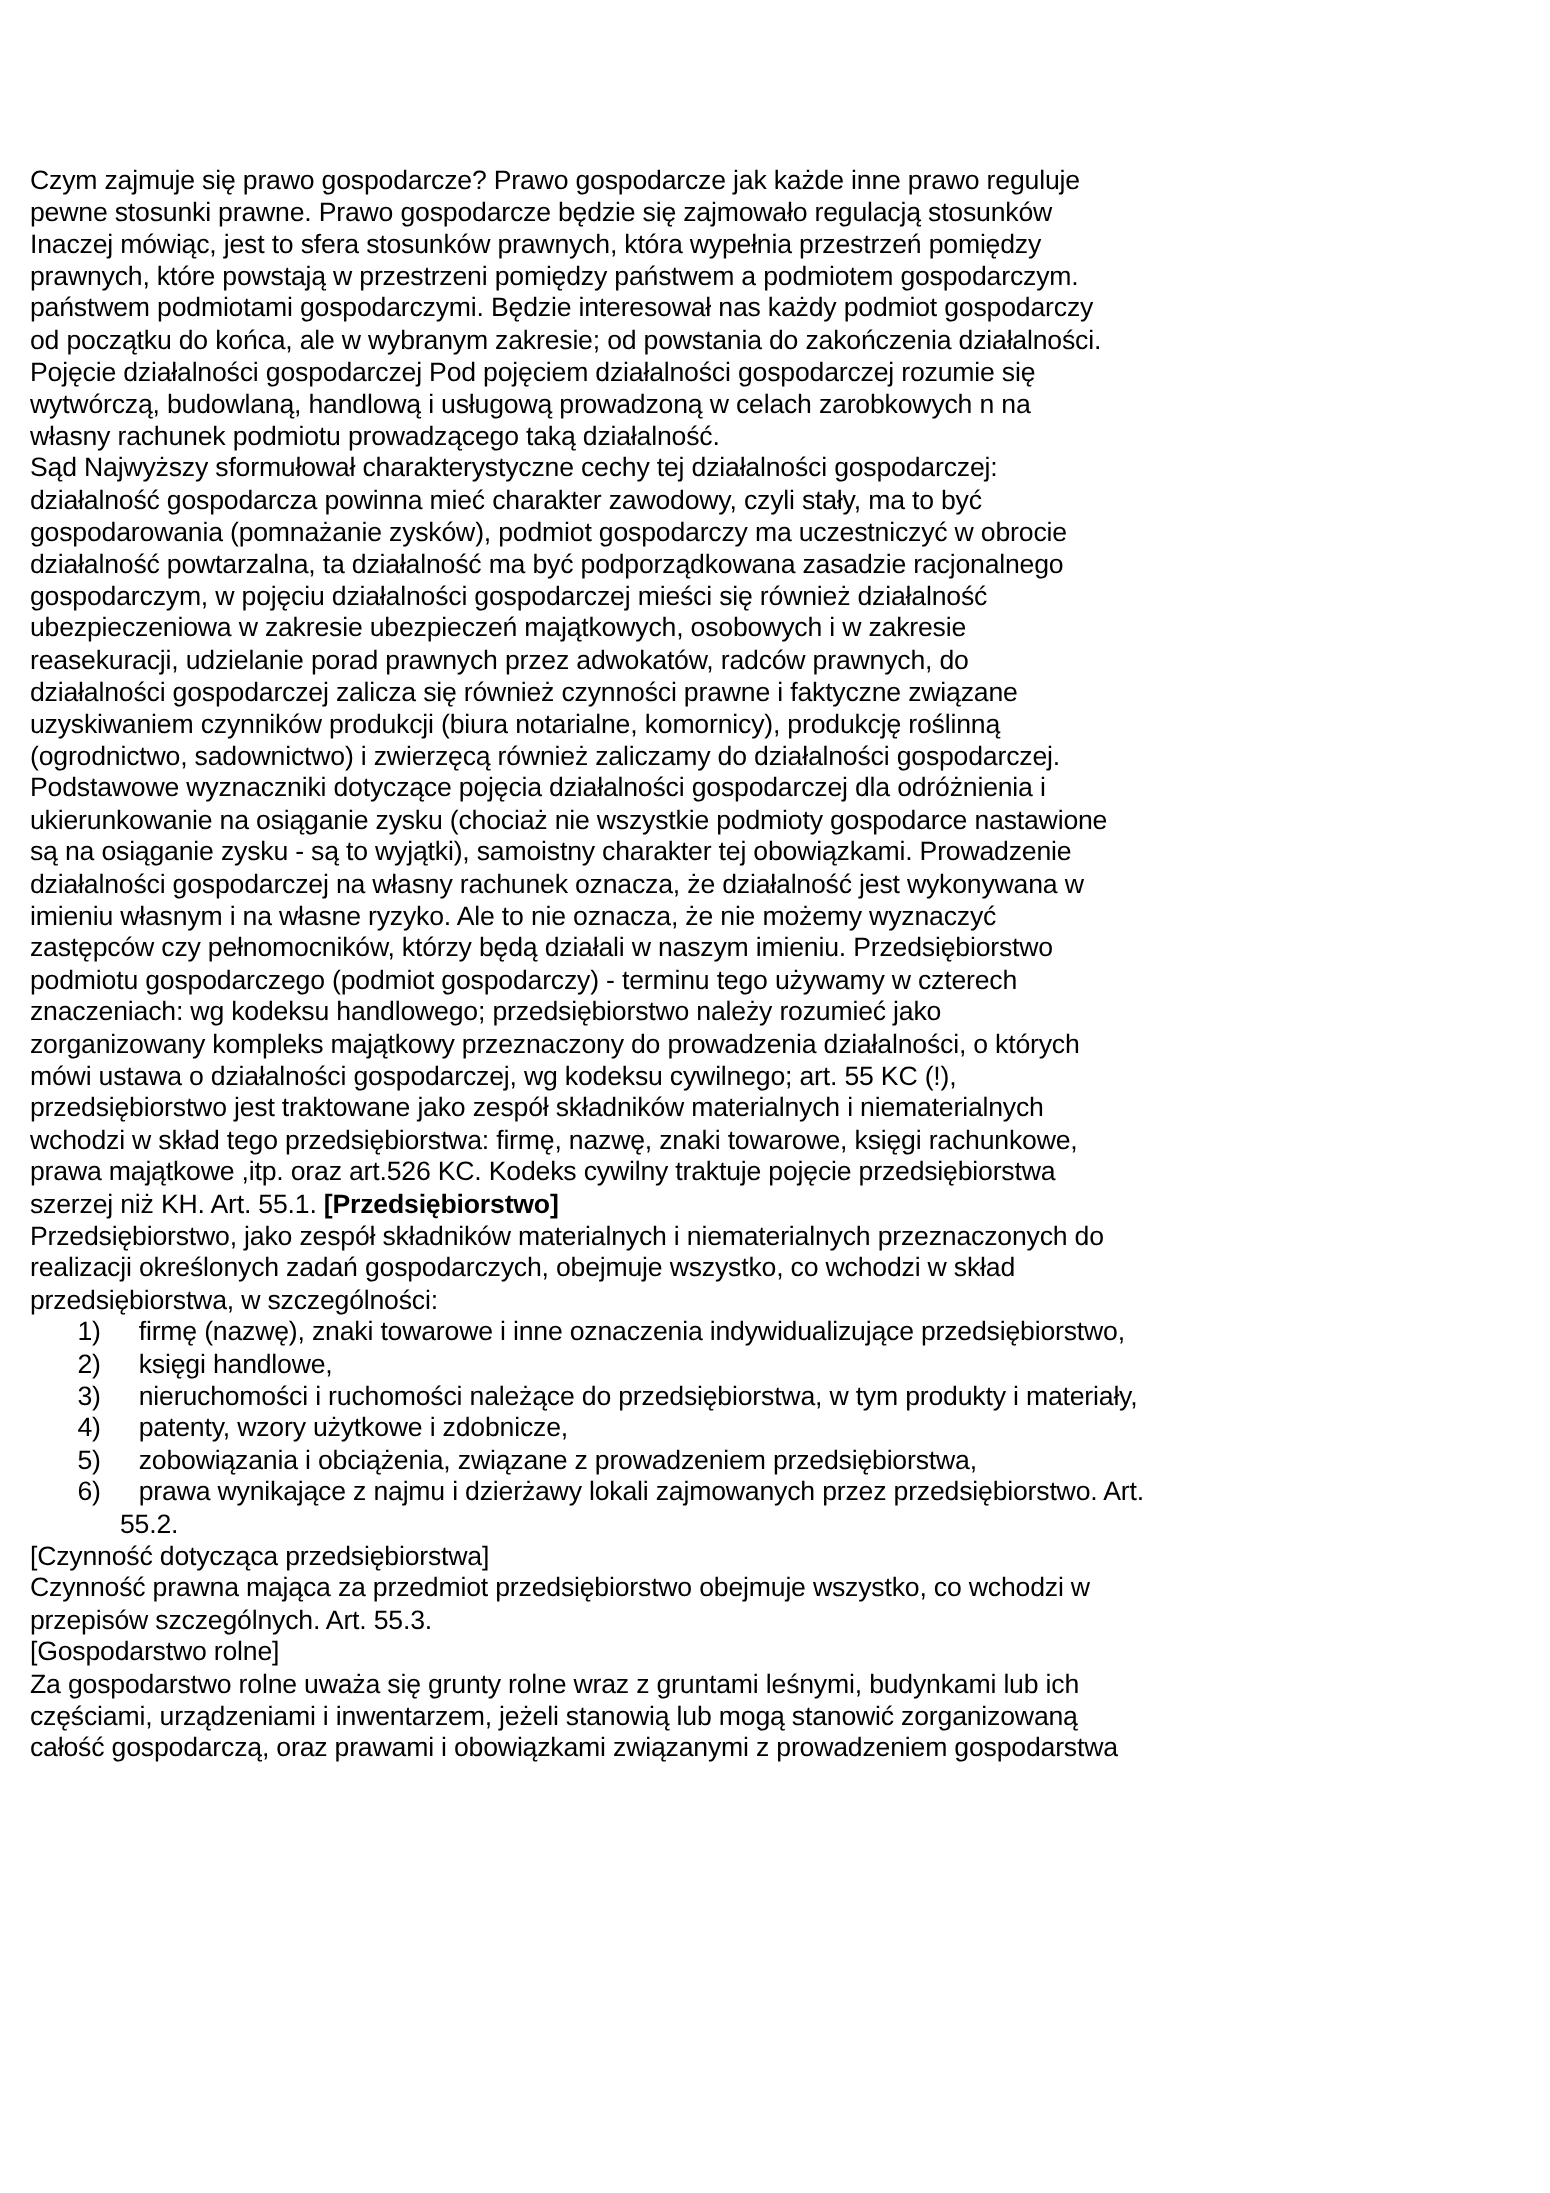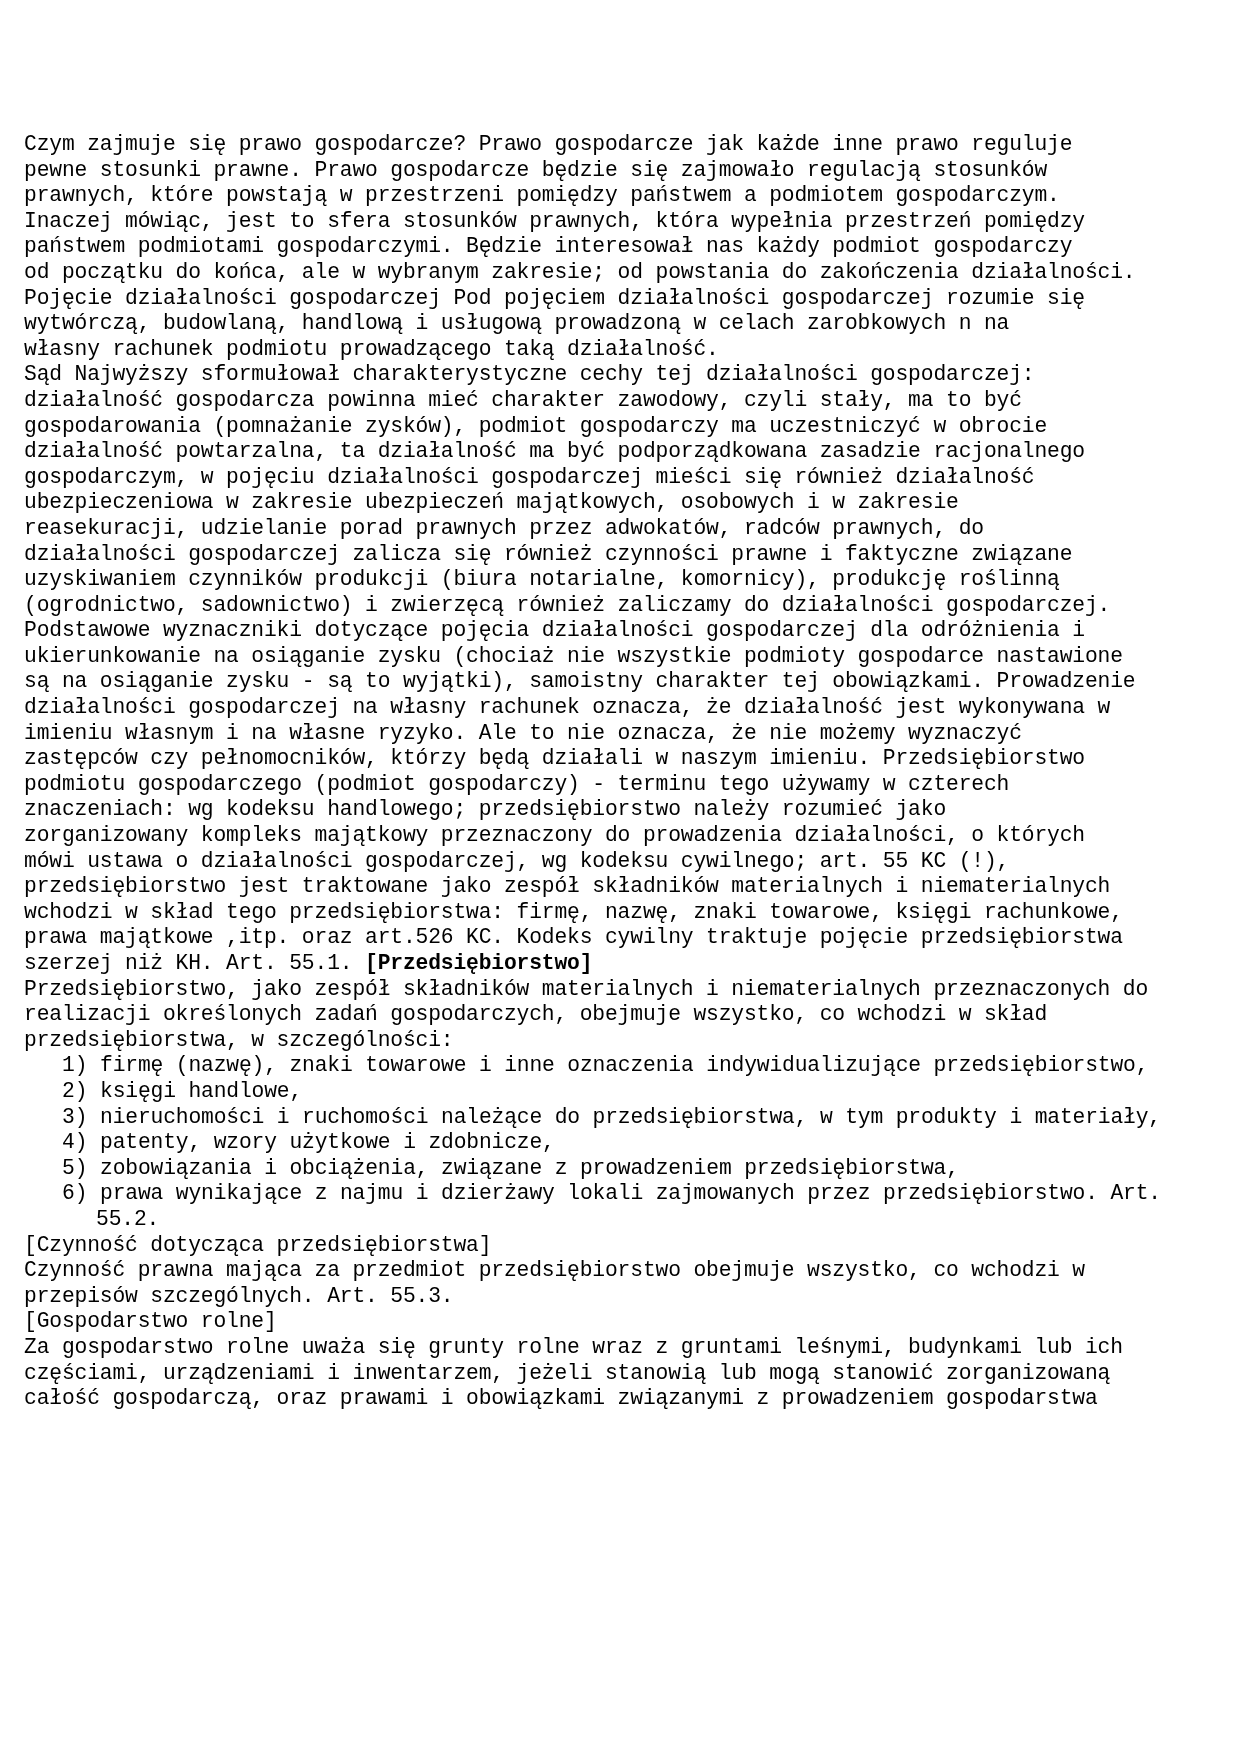--- a/index.html
+++ b/index.html
@@ -1,40 +1,40 @@
 <!DOCTYPE html>
 <html><head>
 <meta charset="utf-8">
 <style>
   html, body { margin: 0; padding: 0; background: #ffffff; }
   body { width: 1240px; height: 1754px; position: relative; overflow: hidden; }
   .page {
     position: absolute; left: 24px; top: 132px; width: 1200px;
-    font-family: Liberation Mono, monospace;
+    font-family: Liberation Sans, sans-serif;
     font-size: 21.3px; line-height: 25.6px; color: #000000;
     letter-spacing: -0.15px;
   }
   .line { white-space: pre; display: block; height: 25.6px; }
   .bold { font-weight: bold; margin-top: 16px; }
   .list { margin: 0; padding: 0; list-style: none; }
   .list-item { position: relative; white-space: pre; height: 25.6px; }
   .list-item .num { position: absolute; left: 38px; }
-  .list-item .text { position: absolute; left: 76px; }
+  .list-item .text { position: absolute; left: 87px; }
   .list-item.cont { }
   .list-item.cont .text { left: 72px; }
 </style>
 </head>
 <body>
 
 <div class="page">
   <div id="intro">
       <div class="line">Czym zajmuje się prawo gospodarcze? Prawo gospodarcze jak każde inne prawo reguluje</div>
       <div class="line">pewne stosunki prawne. Prawo gospodarcze będzie się zajmowało regulacją stosunków</div>
+      <div class="line">Inaczej mówiąc, jest to sfera stosunków prawnych, która wypełnia przestrzeń pomiędzy</div>
       <div class="line">prawnych, które powstają w przestrzeni pomiędzy państwem a podmiotem gospodarczym.</div>
-      <div class="line">Inaczej mówiąc, jest to sfera stosunków prawnych, która wypełnia przestrzeń pomiędzy</div>
       <div class="line">państwem podmiotami gospodarczymi. Będzie interesował nas każdy podmiot gospodarczy</div>
       <div class="line">od początku do końca, ale w wybranym zakresie; od powstania do zakończenia działalności.</div>
       <div class="line">Pojęcie działalności gospodarczej Pod pojęciem działalności gospodarczej rozumie się</div>
       <div class="line">wytwórczą, budowlaną, handlową i usługową prowadzoną w celach zarobkowych n na</div>
       <div class="line">własny rachunek podmiotu prowadzącego taką działalność.</div>
       <div class="line">Sąd Najwyższy sformułował charakterystyczne cechy tej działalności gospodarczej:</div>
       <div class="line">działalność gospodarcza powinna mieć charakter zawodowy, czyli stały, ma to być</div>
       <div class="line">gospodarowania (pomnażanie zysków), podmiot gospodarczy ma uczestniczyć w obrocie</div>
       <div class="line">działalność powtarzalna, ta działalność ma być podporządkowana zasadzie racjonalnego</div>
       <div class="line">gospodarczym, w pojęciu działalności gospodarczej mieści się również działalność</div>

